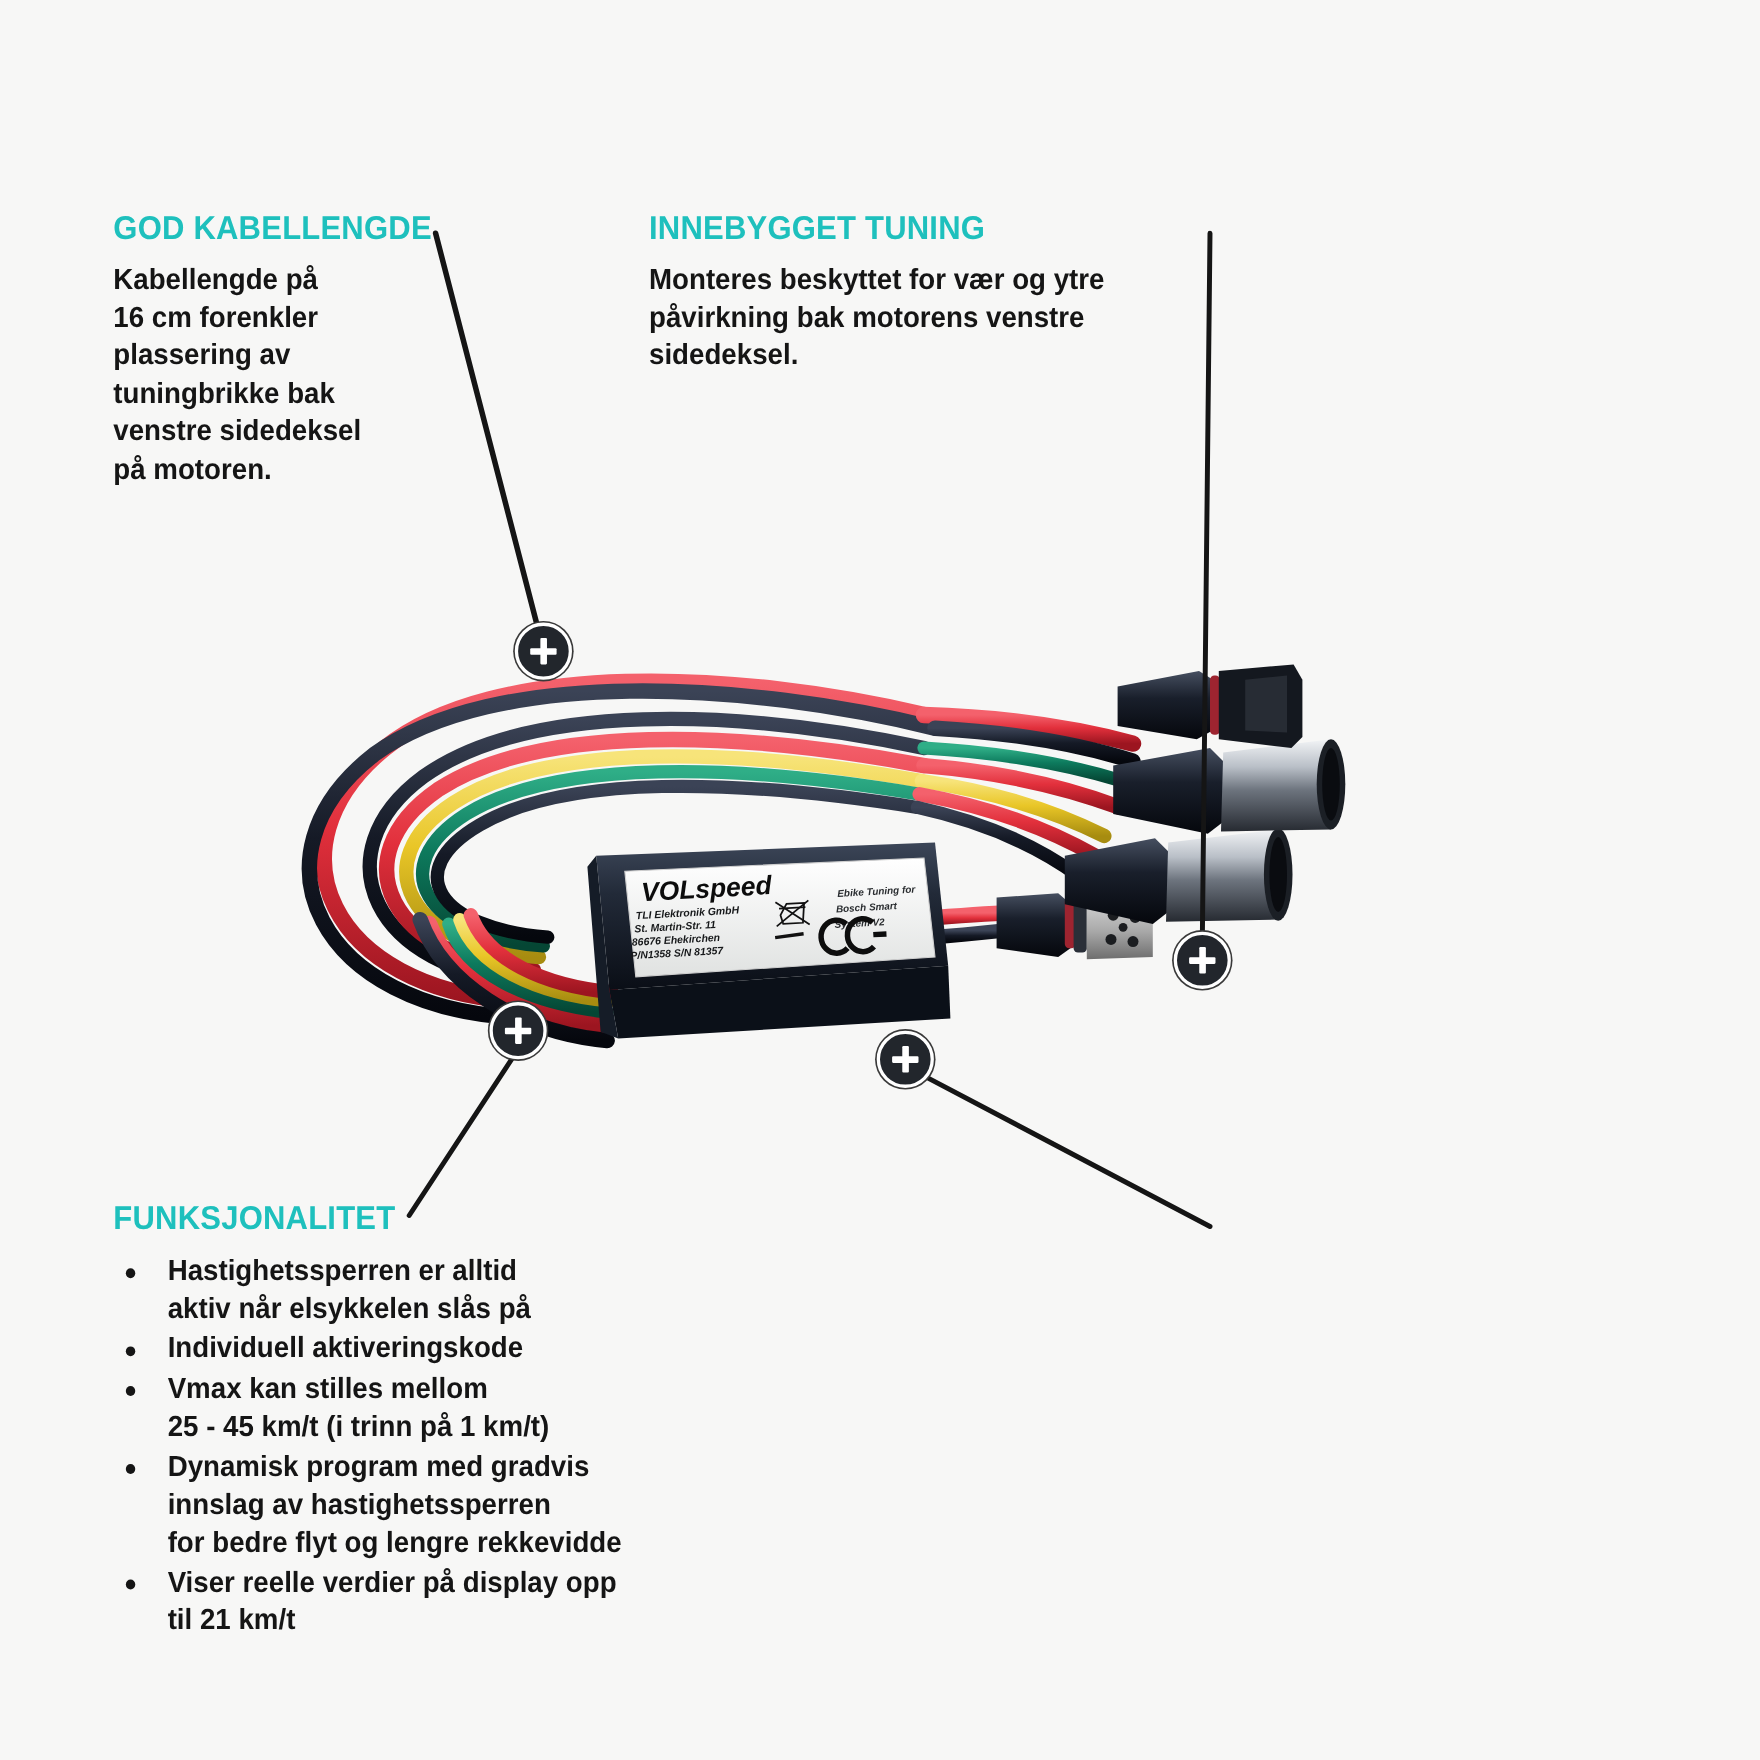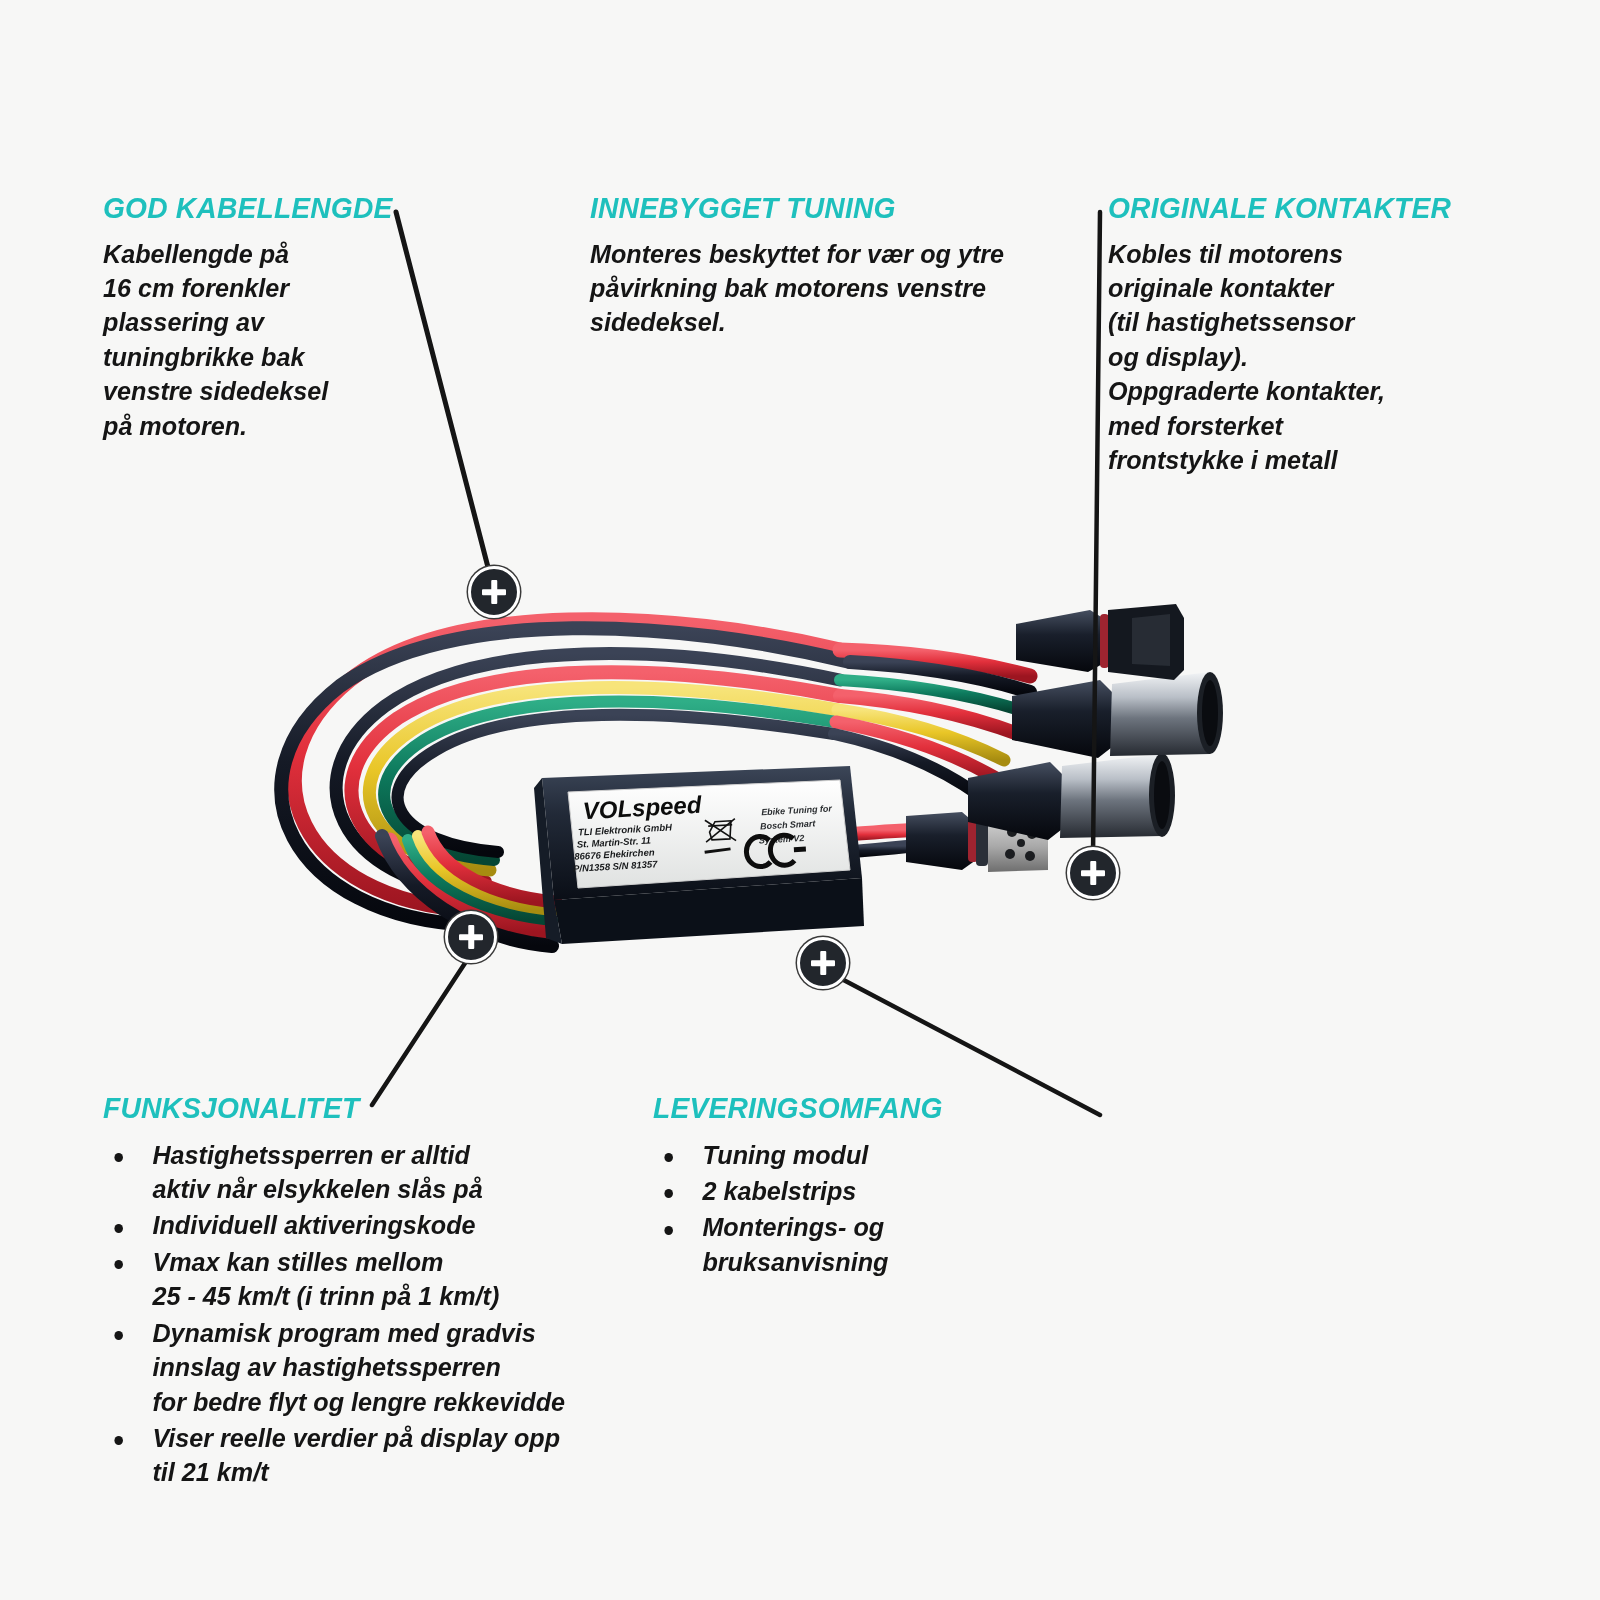--- a/index.html
+++ b/index.html
@@ -6,21 +6,21 @@
   body{
     width:1600px;height:1600px;
     background:#f7f7f6;
     font-family:"Liberation Sans",sans-serif;
     overflow:hidden;
     position:relative;
   }
   .stage{position:absolute;inset:0;}
 
   
-  .block{position:absolute;font-style:italic;}
+  .block{position:absolute;}
   .heading{
     color:#1ec0bd;
     font-weight:bold;
     font-size:30px;
     letter-spacing:.2px;
     line-height:1.05;
     white-space:nowrap;
     font-stretch:condensed;
     transform:scaleX(.94);
     transform-origin:left center;
@@ -254,32 +254,20 @@
 
   <div class="block" style="left:590px;top:192px;width:460px">
     <div class="heading">INNEBYGGET TUNING</div>
     <div class="body">
       <p>Monteres beskyttet for vær og ytre</p>
       <p>påvirkning bak motorens venstre</p>
       <p>sidedeksel.</p>
     </div>
   </div>
 
-  <div class="block" style="left:1108px;top:192px;width:420px">
-    <div class="heading">ORIGINALE KONTAKTER</div>
-    <div class="body">
-      <p>Kobles til motorens</p>
-      <p>originale kontakter</p>
-      <p>(til hastighetssensor</p>
-      <p>og display).</p>
-      <p>Oppgraderte kontakter,</p>
-      <p>med forsterket</p>
-      <p>frontstykke i metall</p>
-    </div>
-  </div>
 
   <div class="block" style="left:103px;top:1092px;width:540px">
     <div class="heading">FUNKSJONALITET</div>
     <ul class="bul">
       <li><span class="dot"></span>
         <span>Hastighetssperren er alltid</span><br>
         <span>aktiv når elsykkelen slås på</span>
       </li>
       <li><span class="dot"></span>
         <span>Individuell aktiveringskode</span>
@@ -293,30 +281,15 @@
         <span>innslag av hastighetssperren</span><br>
         <span>for bedre flyt og lengre rekkevidde</span>
       </li>
       <li><span class="dot"></span>
         <span>Viser reelle verdier på display opp</span><br>
         <span>til 21 km/t</span>
       </li>
     </ul>
   </div>
 
-  <div class="block" style="left:653px;top:1092px;width:400px">
-    <div class="heading">LEVERINGSOMFANG</div>
-    <ul class="bul">
-      <li><span class="dot"></span>
-        <span>Tuning modul</span>
-      </li>
-      <li><span class="dot"></span>
-        <span>2 kabelstrips</span>
-      </li>
-      <li><span class="dot"></span>
-        <span>Monterings- og</span><br>
-        <span>bruksanvisning</span>
-      </li>
-    </ul>
-  </div>
 
 
 </div>
 
 </body></html>

